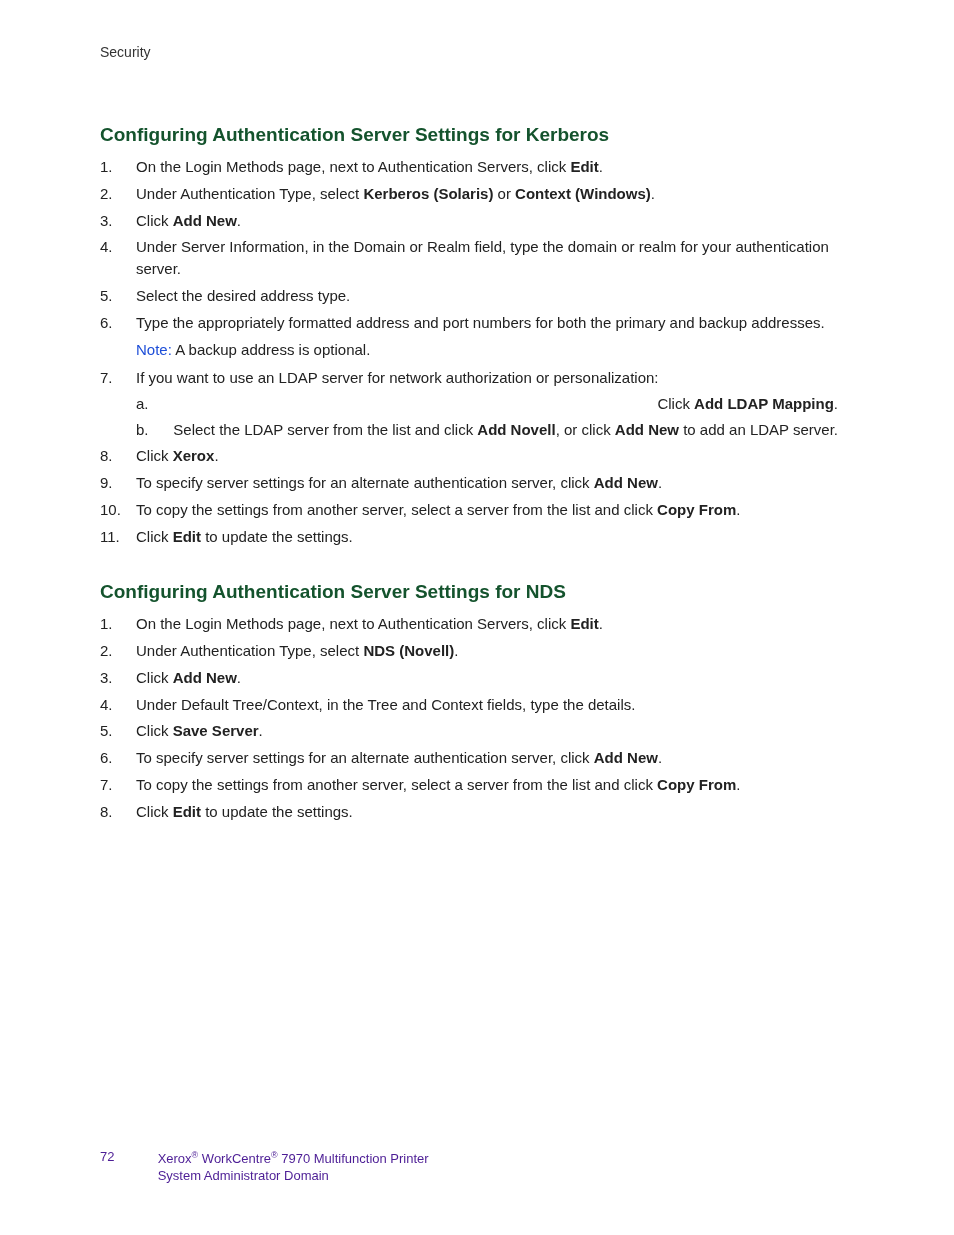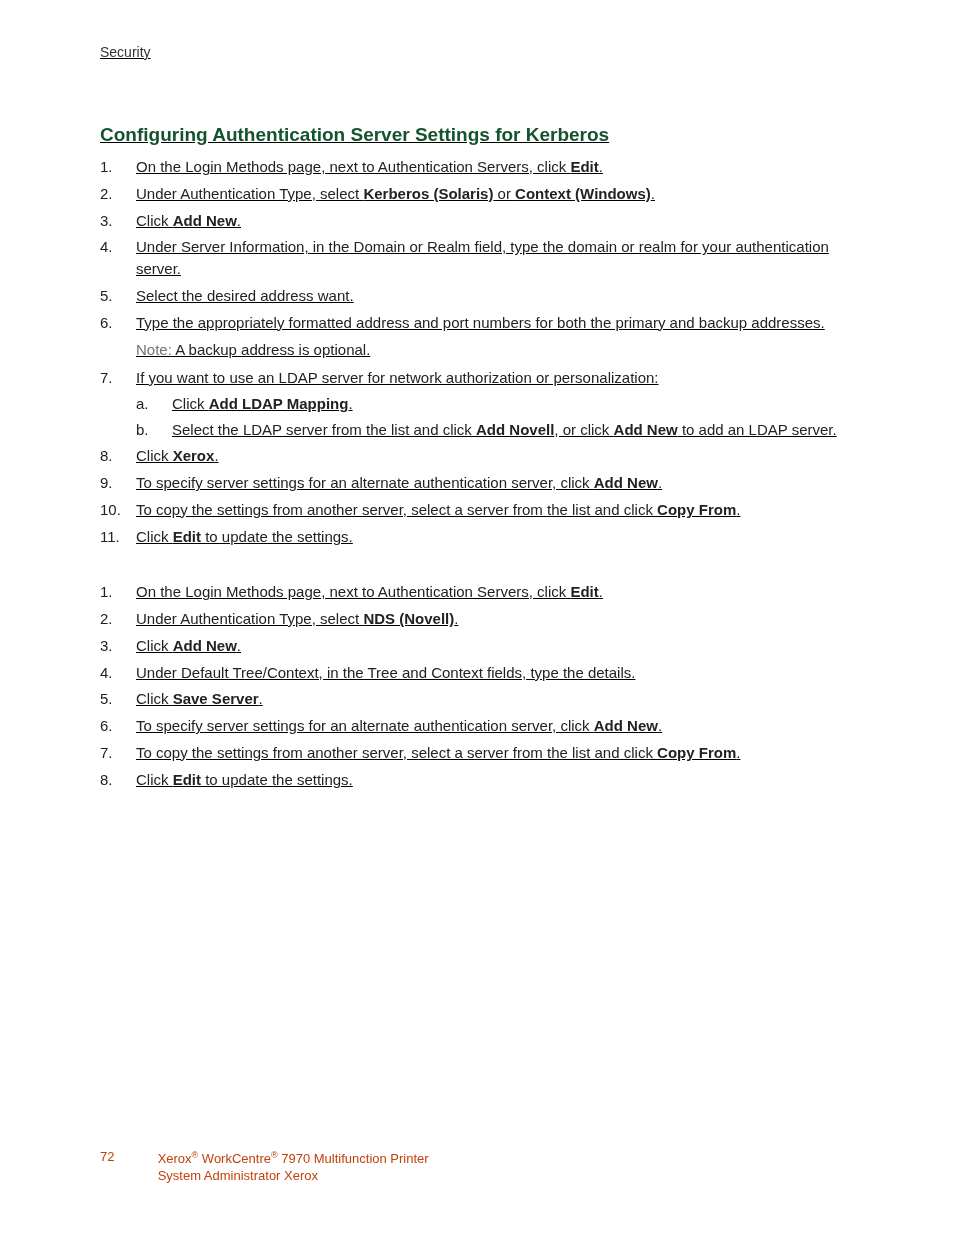--- a/index.html
+++ b/index.html
@@ -8,21 +8,20 @@
     font-family: Arial, Helvetica, sans-serif;
     background: #fff;
     color: #000;
   }
   .page {
     width: 954px;
     height: 1235px;
     box-sizing: border-box;
     padding: 44px 100px 50px 100px;
     position: relative;
-    text-decoration: underline;
   }
   .header {
     font-size: 14px;
     color: #333;
     margin-bottom: 64px;
   }
   h2 {
     font-size: 19px;
     font-weight: 700;
     color: #14532d;
@@ -48,22 +47,23 @@
   }
   ol.num > li::before {
     content: counter(item) ".";
     position: absolute;
     left: 0;
     top: 0;
   }
   ol.alpha {
     list-style: none;
     padding: 0;
-    margin: 4px 0 0 0;
+    margin: 4px 16px 0 0;
     counter-reset: alpha;
+    text-align: right;
   }
   ol.alpha > li {
     counter-increment: alpha;
     position: relative;
     padding-left: 36px;
     font-size: 15px;
     line-height: 1.45;
     margin-bottom: 4px;
   }
   ol.alpha > li::before {
@@ -72,30 +72,30 @@
     left: 0;
     top: 0;
   }
   .note {
     margin-top: 6px;
     margin-bottom: 6px;
     font-size: 15px;
     line-height: 1.45;
   }
   .note-label {
-    color: #737373;
+    color: #1d4ed8;
   }
   .bold { font-weight: 700; }
   .footer {
     position: absolute;
     bottom: 50px;
     left: 100px;
     right: 87px;
     font-size: 13px;
-    color: #c2410c;
+    color: #4c1d95;
   }
   .footer .pagenum {
     display: inline-block;
     width: 54px;
     vertical-align: top;
   }
   .footer .ftext {
     display: inline-block;
     vertical-align: top;
     line-height: 1.35;
@@ -109,46 +109,47 @@
   <div class="header">Security</div>
 
   <div id="sections-container">
       <div class="section">
         <h2>Configuring Authentication Server Settings for Kerberos</h2>
         <ol class="num">
           <li>On the Login Methods page, next to Authentication Servers, click <span class="bold">Edit</span>.</li>
           <li>Under Authentication Type, select <span class="bold">Kerberos (Solaris)</span> or <span class="bold">Context (Windows)</span>.</li>
           <li>Click <span class="bold">Add New</span>.</li>
           <li>Under Server Information, in the Domain or Realm field, type the domain or realm for your authentication server.</li>
-          <li>Select the desired address want.</li>
+          <li>Select the desired address type.</li>
           <li>Type the appropriately formatted address and port numbers for both the primary and backup addresses.<div class="note"><span class="note-label">Note:</span> A backup address is optional.</div></li>
           <li>If you want to use an LDAP server for network authorization or personalization:<ol class="alpha">
               <li>Click <span class="bold">Add LDAP Mapping</span>.</li>
               <li>Select the LDAP server from the list and click <span class="bold">Add Novell</span>, or click <span class="bold">Add New</span> to add an LDAP server.</li>
             </ol></li>
           <li>Click <span class="bold">Xerox</span>.</li>
           <li>To specify server settings for an alternate authentication server, click <span class="bold">Add New</span>.</li>
           <li>To copy the settings from another server, select a server from the list and click <span class="bold">Copy From</span>.</li>
           <li>Click <span class="bold">Edit</span> to update the settings.</li>
         </ol>
       </div>
       <div class="section">
+        <h2>Configuring Authentication Server Settings for NDS</h2>
         <ol class="num">
           <li>On the Login Methods page, next to Authentication Servers, click <span class="bold">Edit</span>.</li>
           <li>Under Authentication Type, select <span class="bold">NDS (Novell)</span>.</li>
           <li>Click <span class="bold">Add New</span>.</li>
           <li>Under Default Tree/Context, in the Tree and Context fields, type the details.</li>
           <li>Click <span class="bold">Save Server</span>.</li>
           <li>To specify server settings for an alternate authentication server, click <span class="bold">Add New</span>.</li>
           <li>To copy the settings from another server, select a server from the list and click <span class="bold">Copy From</span>.</li>
           <li>Click <span class="bold">Edit</span> to update the settings.</li>
         </ol>
       </div>
     </div>
 
   <div class="footer">
     <span class="pagenum">72</span>
     <span class="ftext">
       <span>Xerox</span><sup>®</sup><span> WorkCentre</span><sup>®</sup><span> 7970 Multifunction Printer</span><br>
-      <span>System Administrator Xerox</span>
+      <span>System Administrator Domain</span>
     </span>
   </div>
 </div>
 
 </body></html>

